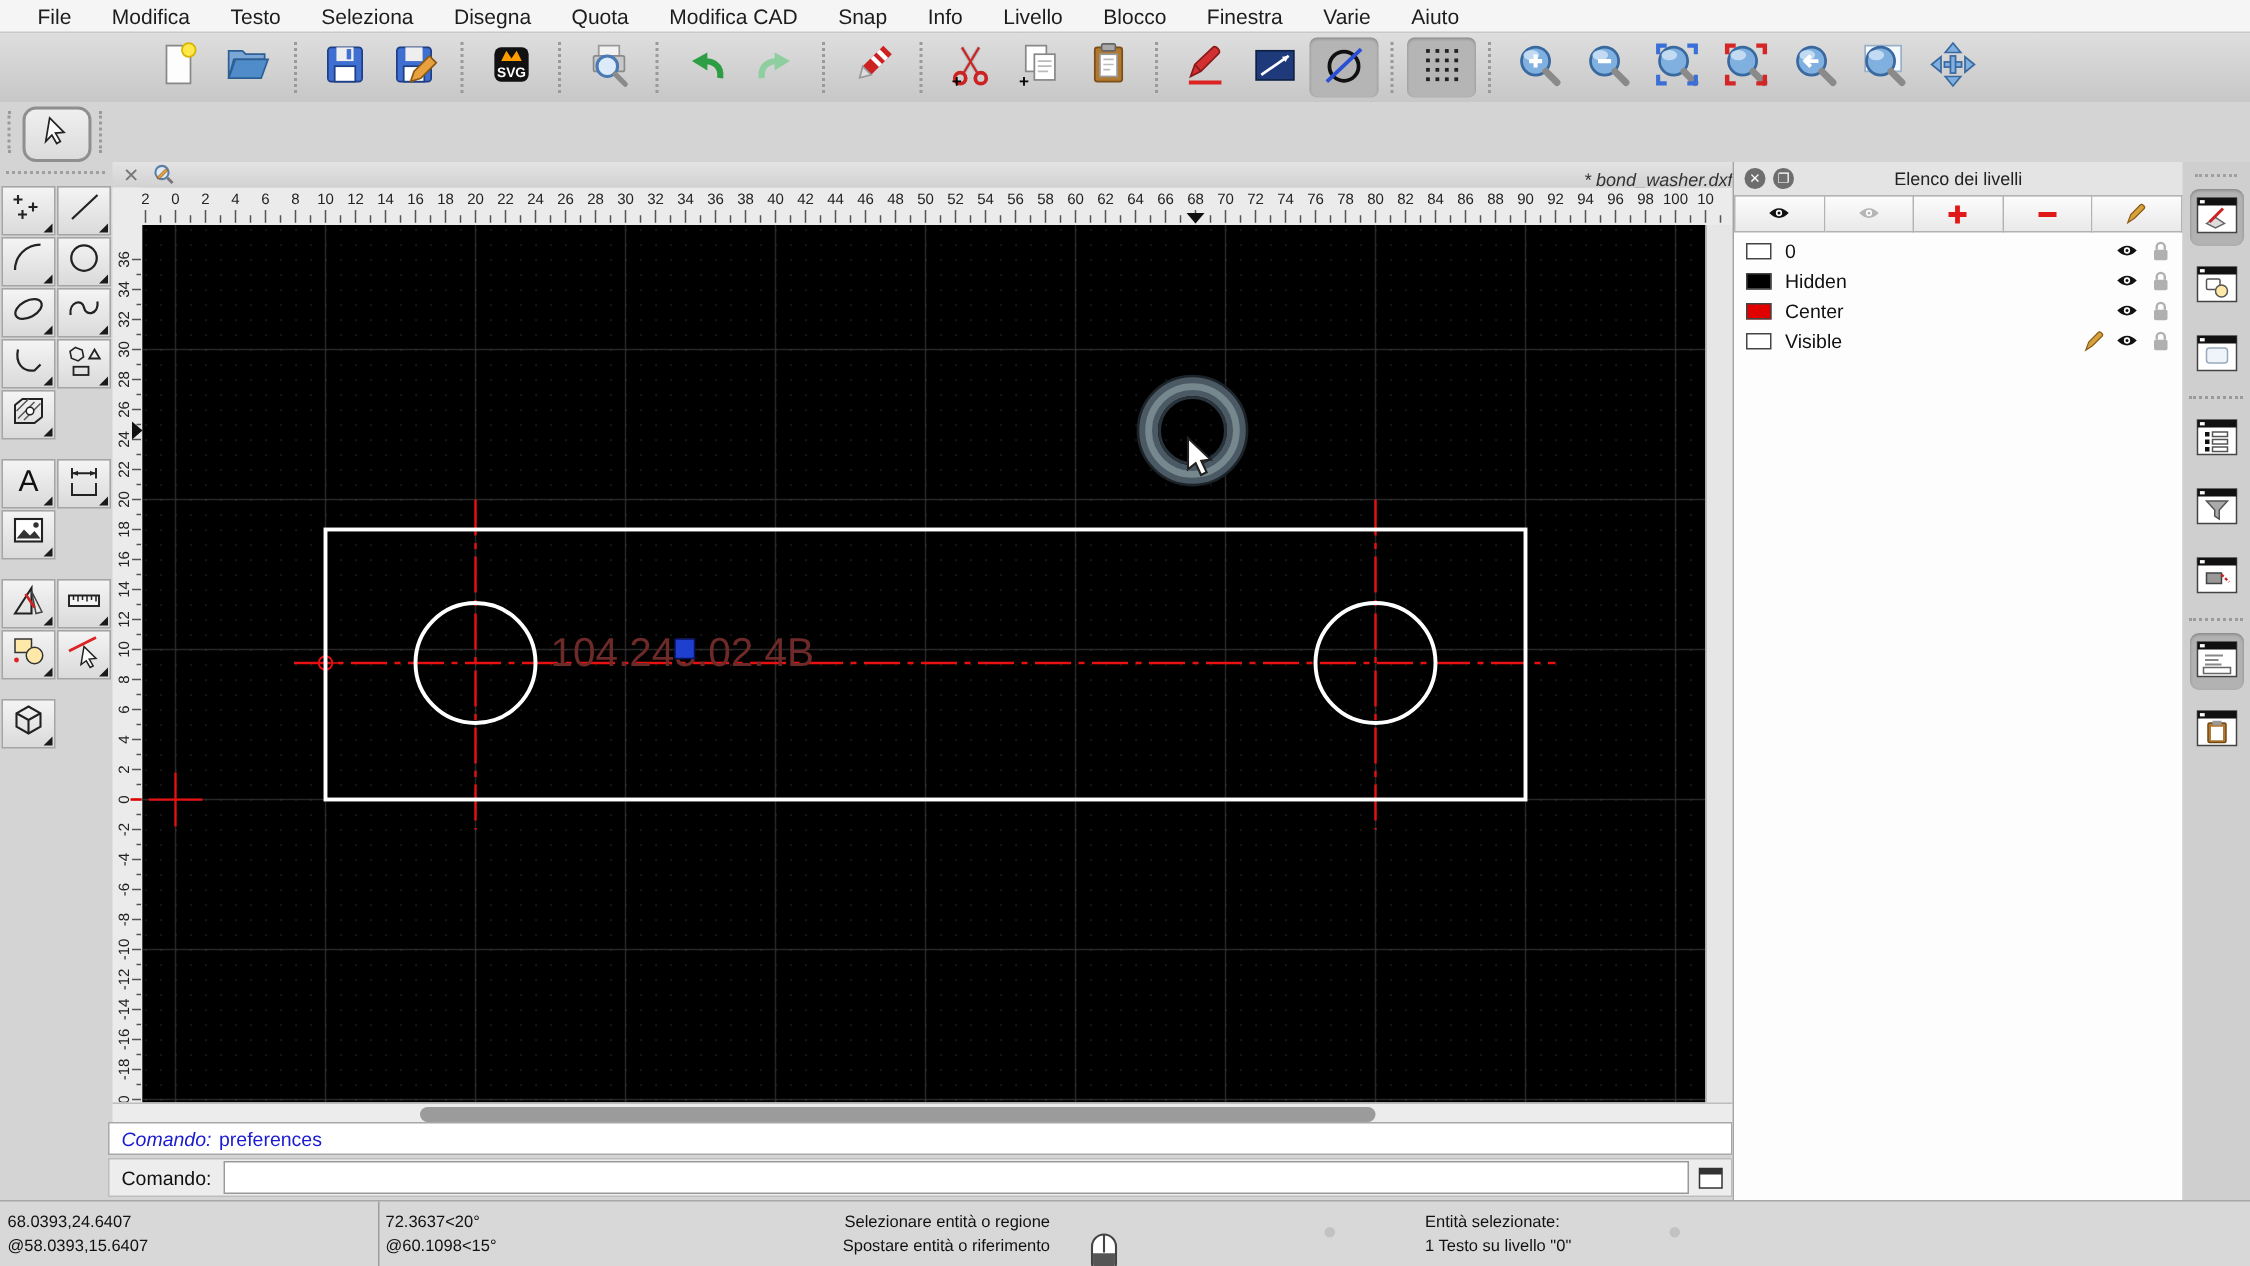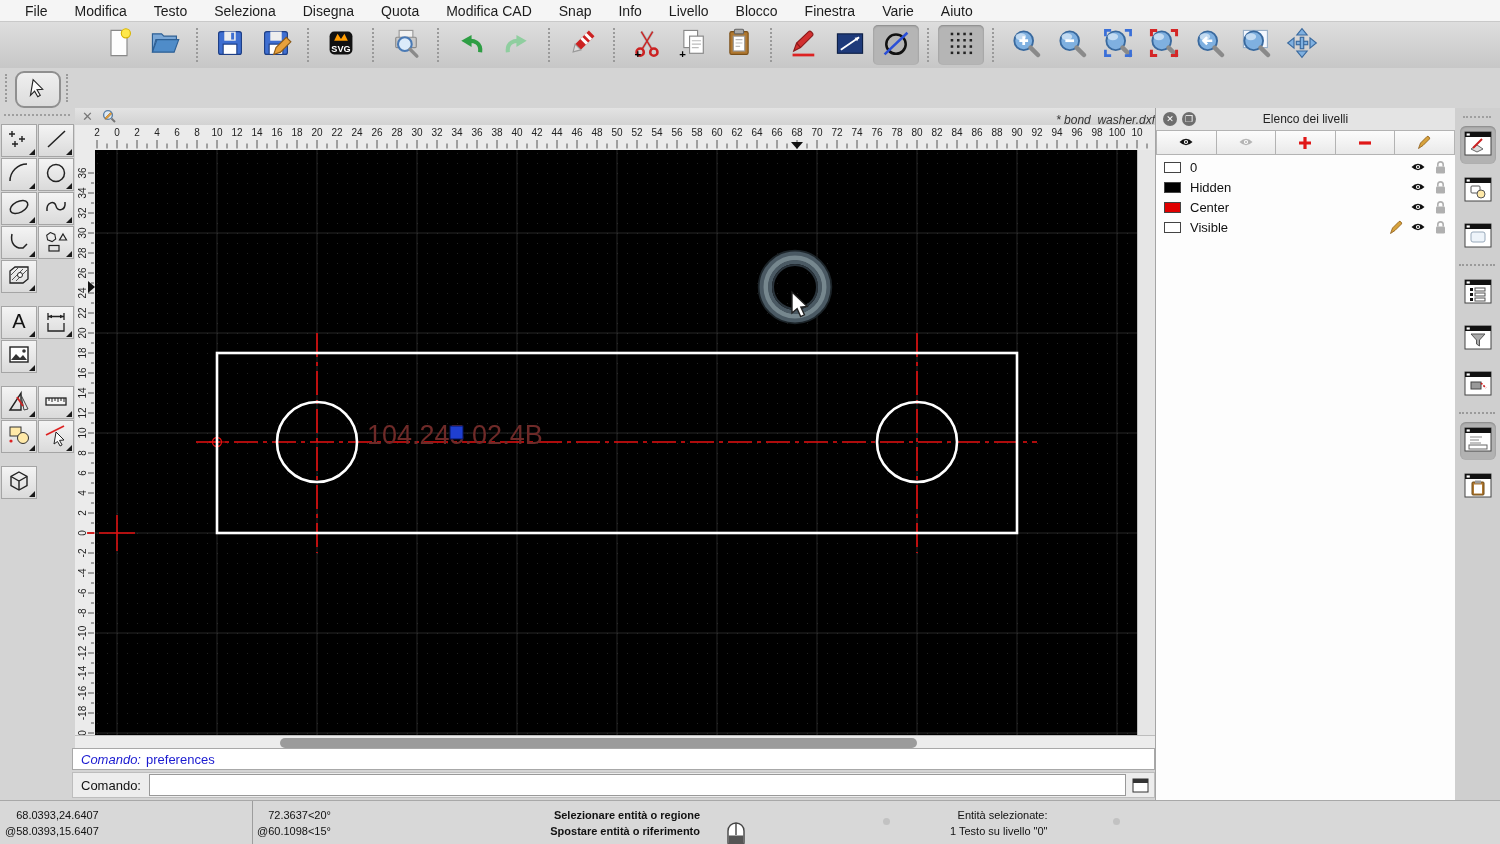--- a/index.html
+++ b/index.html
@@ -85,23 +85,23 @@
   
   .dock{position:absolute;left:1455px;top:108px;width:45px;height:692px;background:#cfcfcf;}
   .dock-grip{position:absolute;left:8px;top:8px;width:28px;border-top:2px dotted #9f9f9f;}
   .dock-btn{position:absolute;left:5px;width:36px;height:38px;display:flex;align-items:center;
             justify-content:center;border-radius:6px;}
   .dock-btn.selected{background:#b2b2b2;box-shadow:inset 0 1px 2px rgba(0,0,0,.25);}
   .dock-sep{position:absolute;left:4px;width:36px;border-top:2px dotted #9a9a9a;}
   
   .statusbar{position:absolute;left:0;top:800px;width:1500px;height:44px;background:#d8d8d8;
              border-top:1px solid #a8a8a8;box-sizing:border-box;font-size:11px;color:#111;}
-  .sb-block{position:absolute;top:6px;line-height:16px;white-space:pre;text-align:right;}
+  .sb-block{position:absolute;top:6px;line-height:16px;white-space:pre;}
   .sb-sep{position:absolute;left:252px;top:0;height:44px;border-left:1px solid #9d9d9d;}
-  .sb-hint{text-align:right;font-weight:bold;}
+  .sb-hint{text-align:right;}
   .sb-grip{position:absolute;top:17px;width:7px;height:7px;border-radius:4px;background:#c2c2c2;}
   svg text{font-family:"Liberation Sans",sans-serif;}
 </style>
 </head>
 <body>
 
 <div class="menubar" id="menubar">
     <div class="menu-item">File</div>
     <div class="menu-item">Modifica</div>
     <div class="menu-item">Testo</div>

